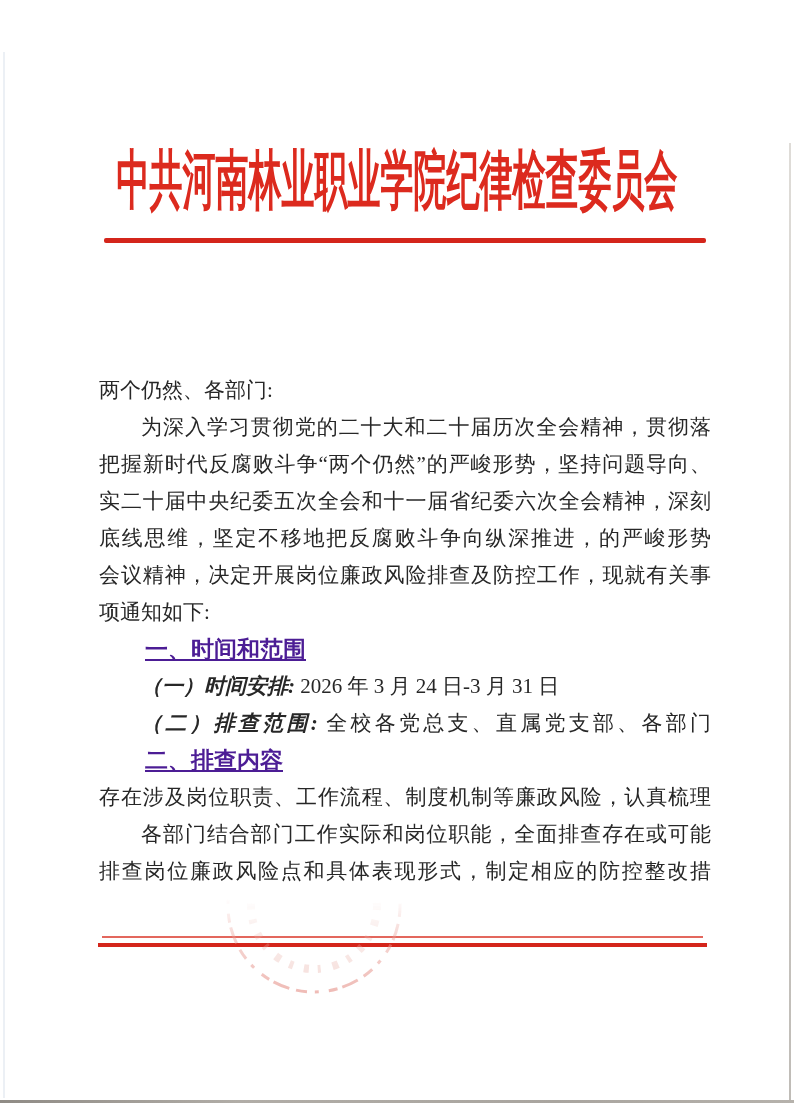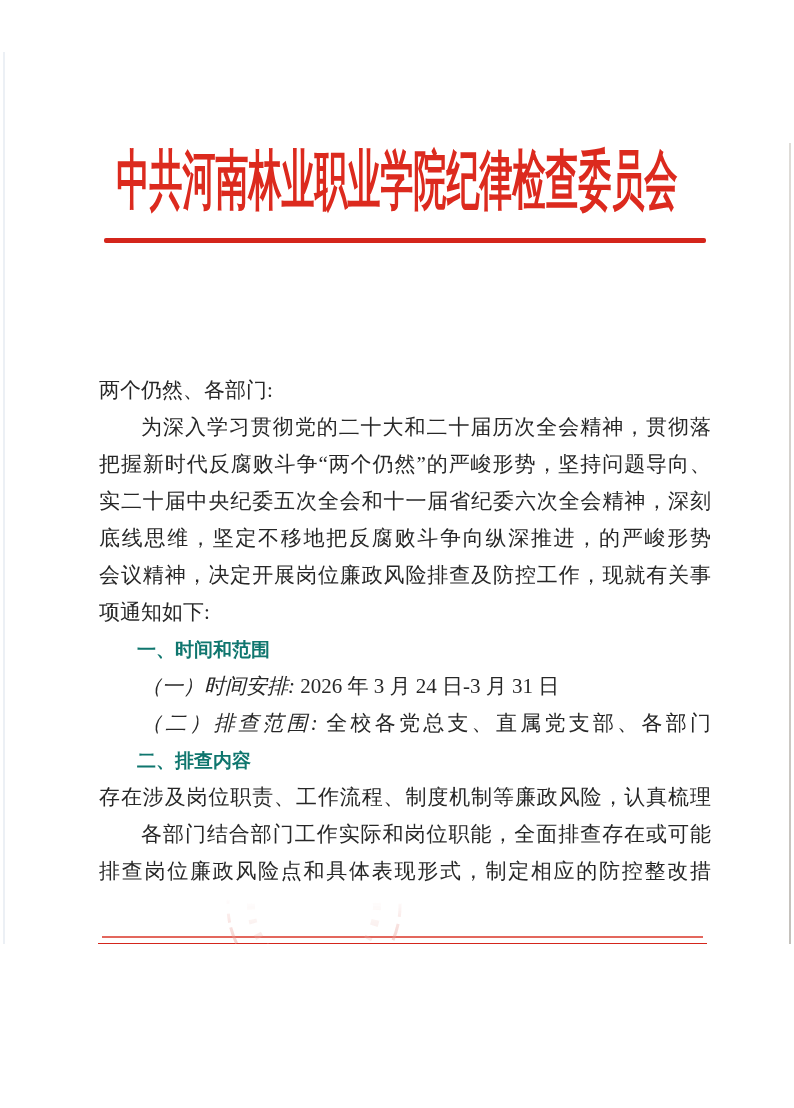--- a/index.html
+++ b/index.html
@@ -4,21 +4,21 @@
 <style>
   html, body {
     margin: 0;
     padding: 0;
     background: #ffffff;
     font-family: "Liberation Serif", "DejaVu Serif", serif;
   }
   .page {
     position: relative;
     width: 794px;
-    height: 944px;
+    height: 1108px;
     background: #ffffff;
     overflow: hidden;
   }
   
   .edge-left {
     position: absolute;
     left: 3px; top: 52px;
     width: 2px; height: 1046px;
     background: #dfe6ee;
     opacity: 0.6;
@@ -84,24 +84,25 @@
     text-align: left;
   }
   .ln.just {
     text-align: justify;
     text-align-last: justify;
   }
   .ln.ind { text-indent: 2em; }
   .ln.heading {
     font-family: "Liberation Sans", "DejaVu Sans", sans-serif;
     font-weight: 700;
-    font-size: 19px;
-    color: #0f766e;
+    font-size: 23px;
+    color: #4c1d95;
+    text-decoration: underline;
   }
-  .kai { font-style: italic; }
+  .kai { font-style: italic; font-weight: bold; }
   
   .bottom-rule-thin {
     position: absolute;
     left: 102px; top: 936px;
     width: 601px; height: 2px;
     background: #e0564b;
     opacity: 0.9;
   }
   .bottom-rule-thick {
     position: absolute;

